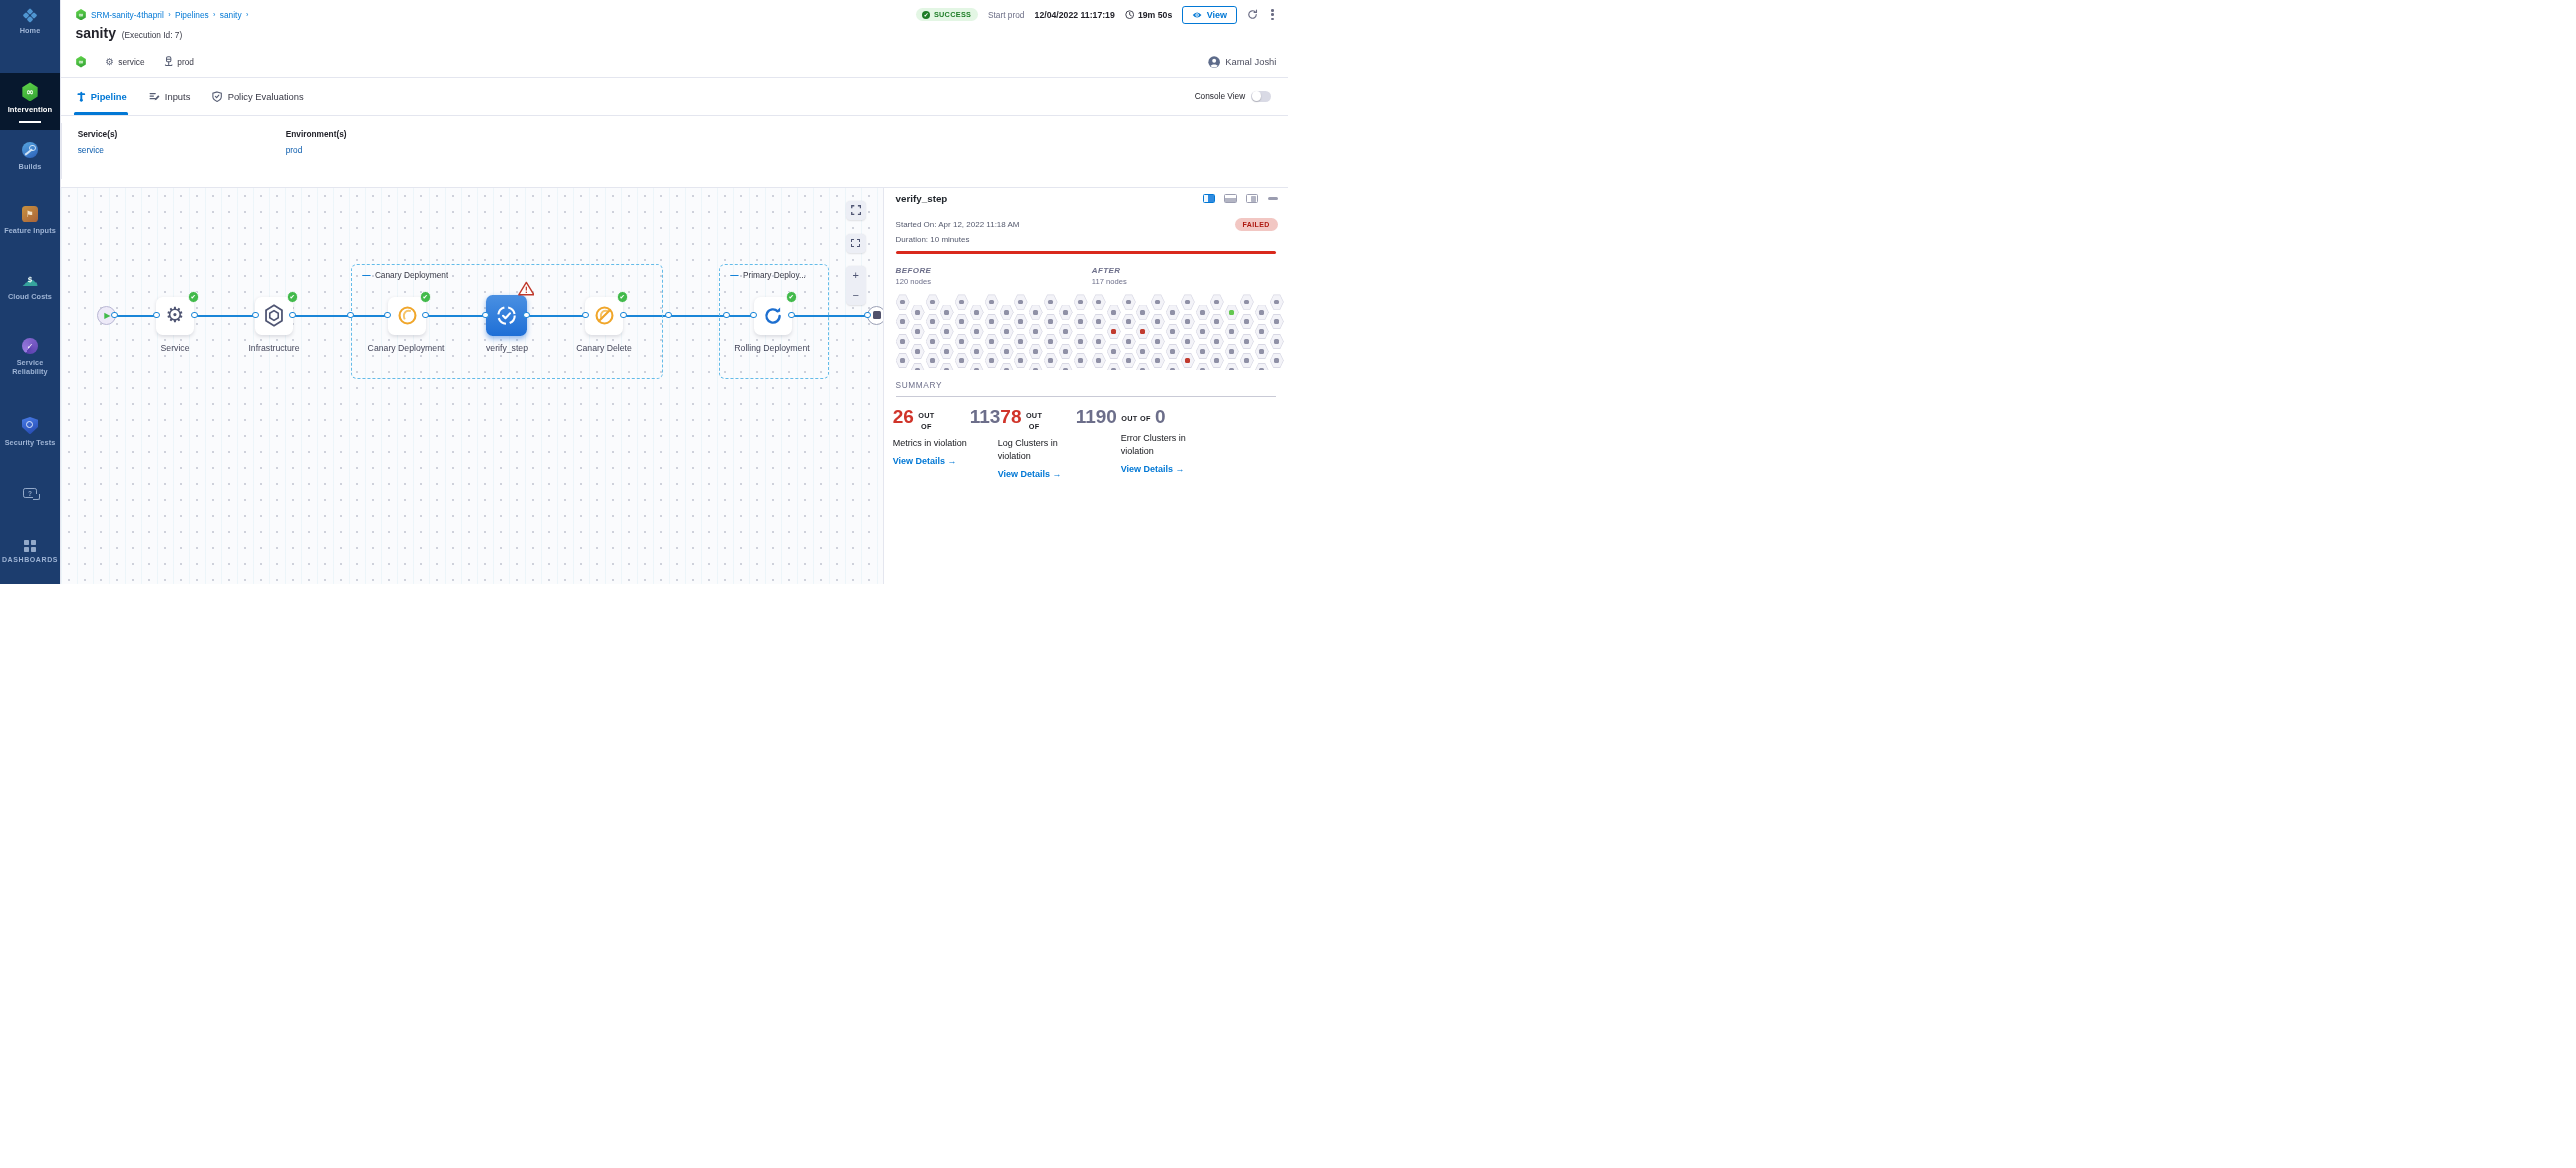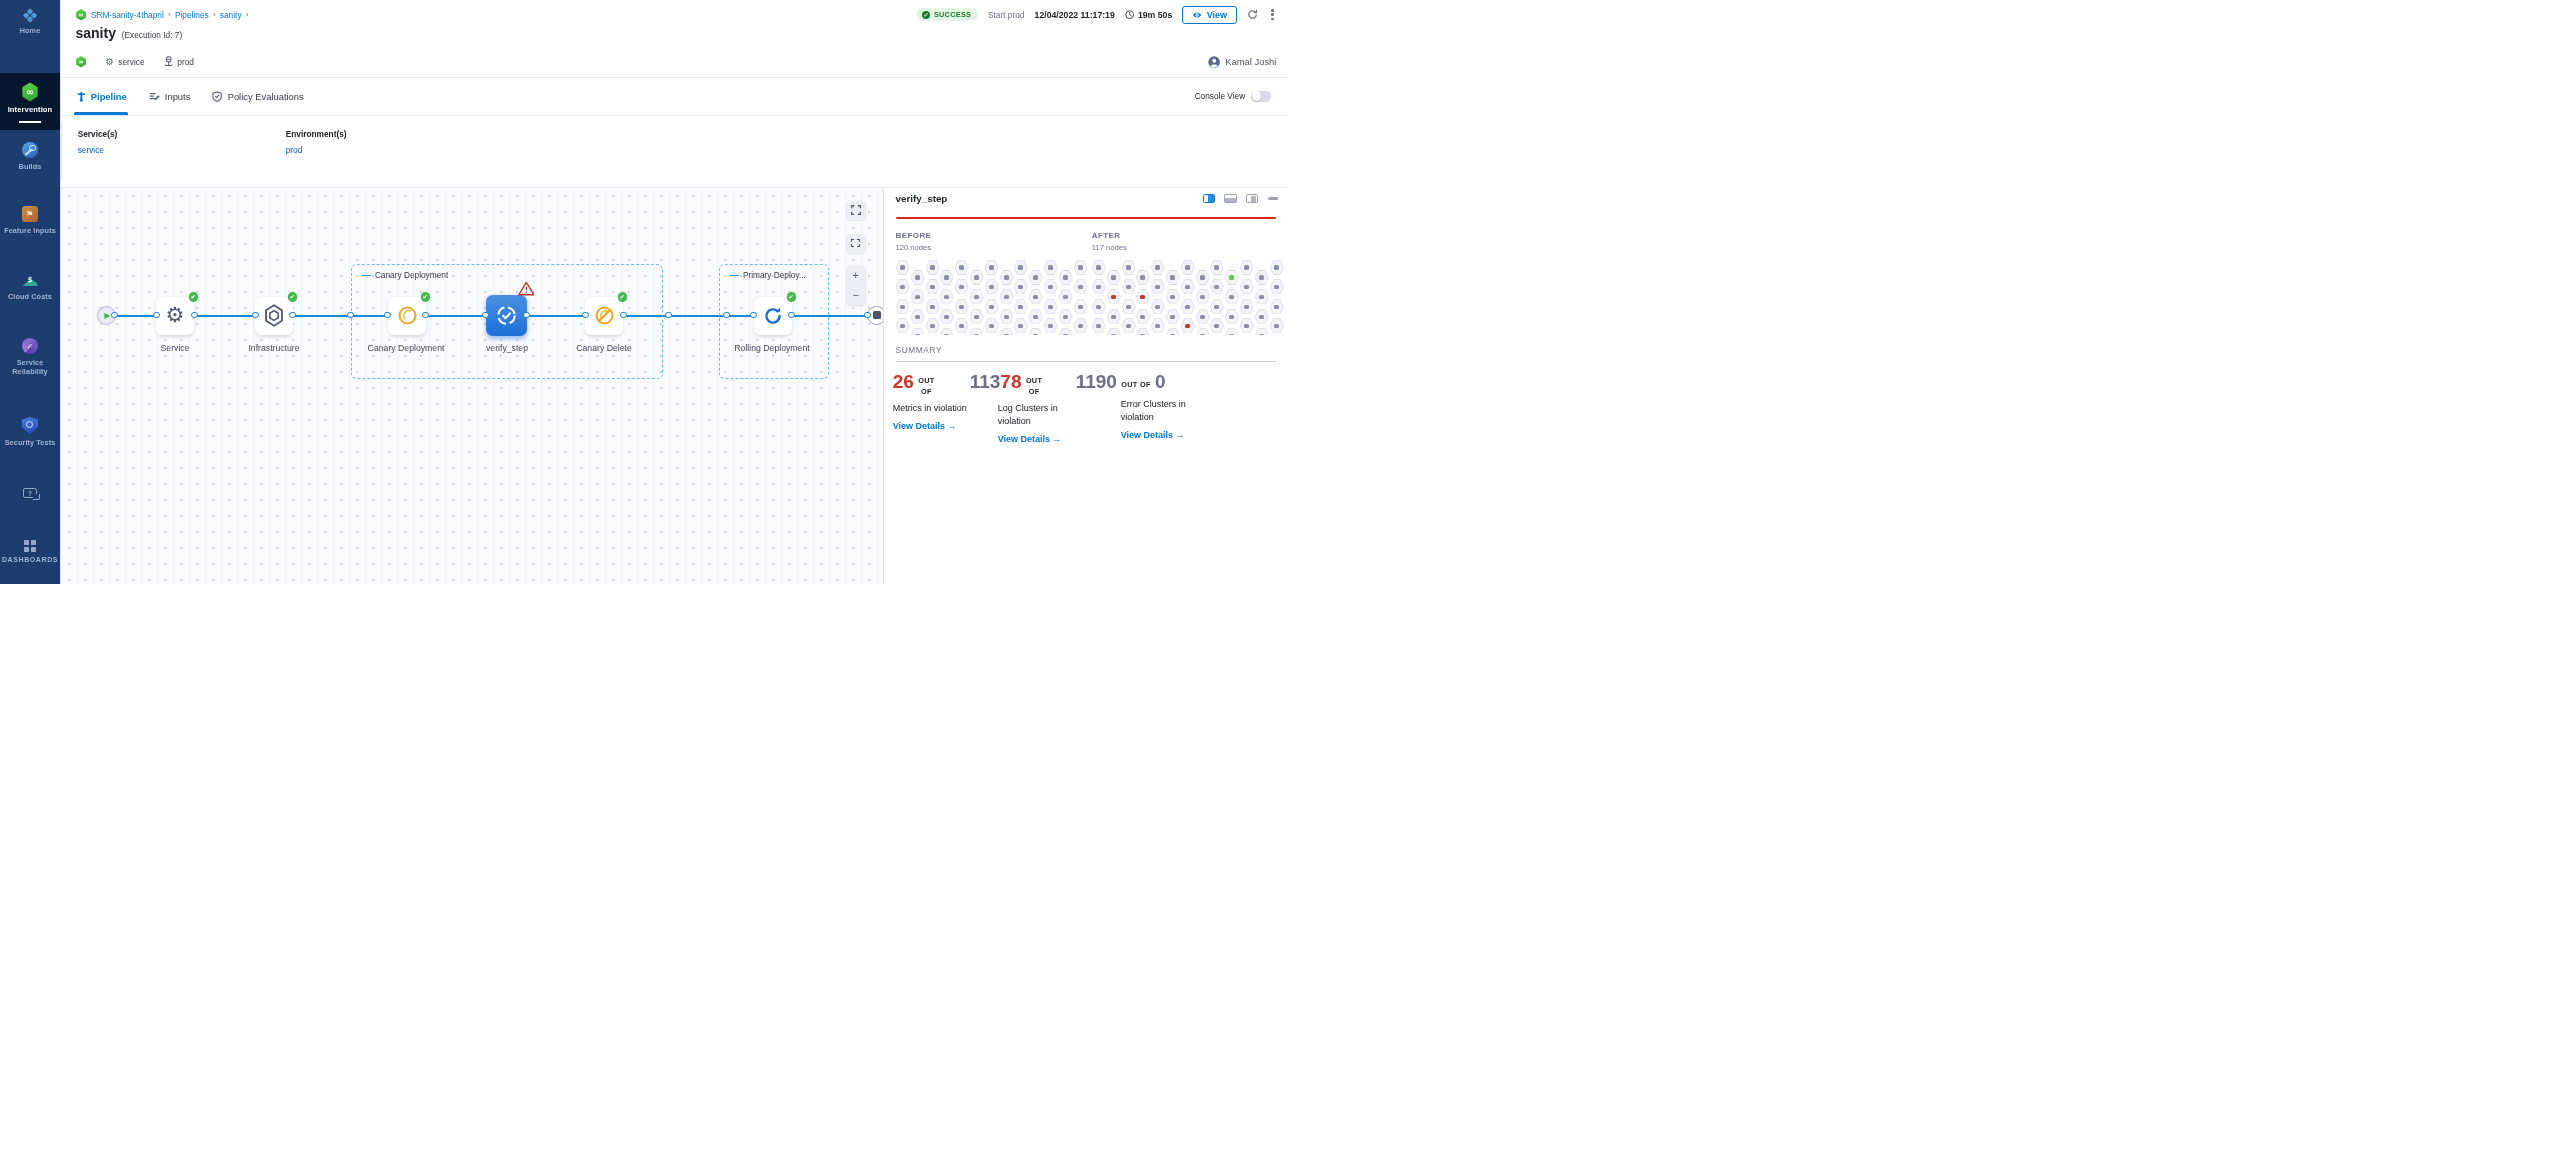--- a/index.html
+++ b/index.html
@@ -121,21 +121,21 @@
   .mini { width:10.2px; height:2.2px; border-radius:1.5px; background:#9b9db0; cursor:pointer; }
   .banner { margin:11.6px 0.7px 0; background:#fbf4dd; border-radius:2.9px; padding:5.8px 11.6px 6.5px; }
   .banner .bt { font-size:8.7px; font-weight:bold; color:#1b1c1f; margin-bottom:2.2px; }
   .banner .bs { font-size:8.3px; color:#1b1c1f; }
   .panel-meta { padding:10.2px 10.2px 0 11.6px; position:relative; }
   .meta-line { font-size:8px; color:#555a6e; margin-bottom:6.5px; }
   .badge-failed { position:absolute; right:10.2px; top:8.7px; background:#f2c7c3; color:#ae1810; font-size:7px; font-weight:bold; letter-spacing:0.4px; padding:2.9px 8px; border-radius:7.3px; }
   .redbar { margin:7.3px 11.6px 0 11.6px; height:2.5px; background:#d9291c; border-radius:1.5px; }
   .ba-row { display:flex; padding:11.6px 0 0 11.6px; }
   .ba-col { width:199px; }
-  .ba-h { font-size:8px; color:#6d6f8a; letter-spacing:0.4px; font-weight:600; }
+  .ba-h { font-size:8px; color:#6d6f8a; letter-spacing:0.4px; font-weight:600;font-style:italic; }
   .ba-n { font-size:7.6px; color:#6d6f8a; margin-top:2.9px; }
   .hexwrap { position:relative; width:193px; height:77px; overflow:hidden; margin-top:6.5px; }
   .hex { position:absolute; width:14px; height:15.2px; clip-path:polygon(26% 0,74% 0,100% 50%,74% 100%,26% 100%,0 50%); background:#d8d8e4; display:flex; align-items:center; justify-content:center; }
   .hex::before { content:''; position:absolute; inset:0.7px; clip-path:polygon(26% 0,74% 0,100% 50%,74% 100%,26% 100%,0 50%); background:#f3f3f8; }
   .hex .dot { position:relative; width:4.7px; height:4.7px; border-radius:1.5px; background:#8f90a6; z-index:1; }
   .sum-head { padding:10.2px 11.6px 0; font-size:8.3px; color:#6d6f8a; letter-spacing:0.6px; }
   .sum-hr { margin:5.8px 11.6px 0; border-top:0.7px solid #c9cad6; }
   .sum-row { position:relative; display:flex; padding:10.2px 0 0 8.7px; }
   .sum-col { display:flex; flex-direction:column; }
   .sum-col.c1 { width:105px; }
@@ -436,20 +436,25 @@
           <span class="panel-title">verify_step</span>
           <span class="panel-icons">
             <span class="li split-right"></span>
             <span class="li split-bottom"></span>
             <span class="li floating"></span>
             <span class="mini"></span>
           </span>
         </div>
 
 
+        <div class="panel-meta">
+          <div class="meta-line">Started On: Apr 12, 2022 11:18 AM</div>
+          <div class="meta-line">Duration: 10 minutes</div>
+          <span class="badge-failed">FAILED</span>
+        </div>
 
         <div class="redbar"></div>
 
         <div class="ba-row">
           <div class="ba-col">
             <div class="ba-h">BEFORE</div>
             <div class="ba-n">120 nodes</div>
             <div class="hexwrap" id="grid-before">
                 <div class="hex" style="left: 0px; top: 1.5px;">
                   <span class="dot"></span>

